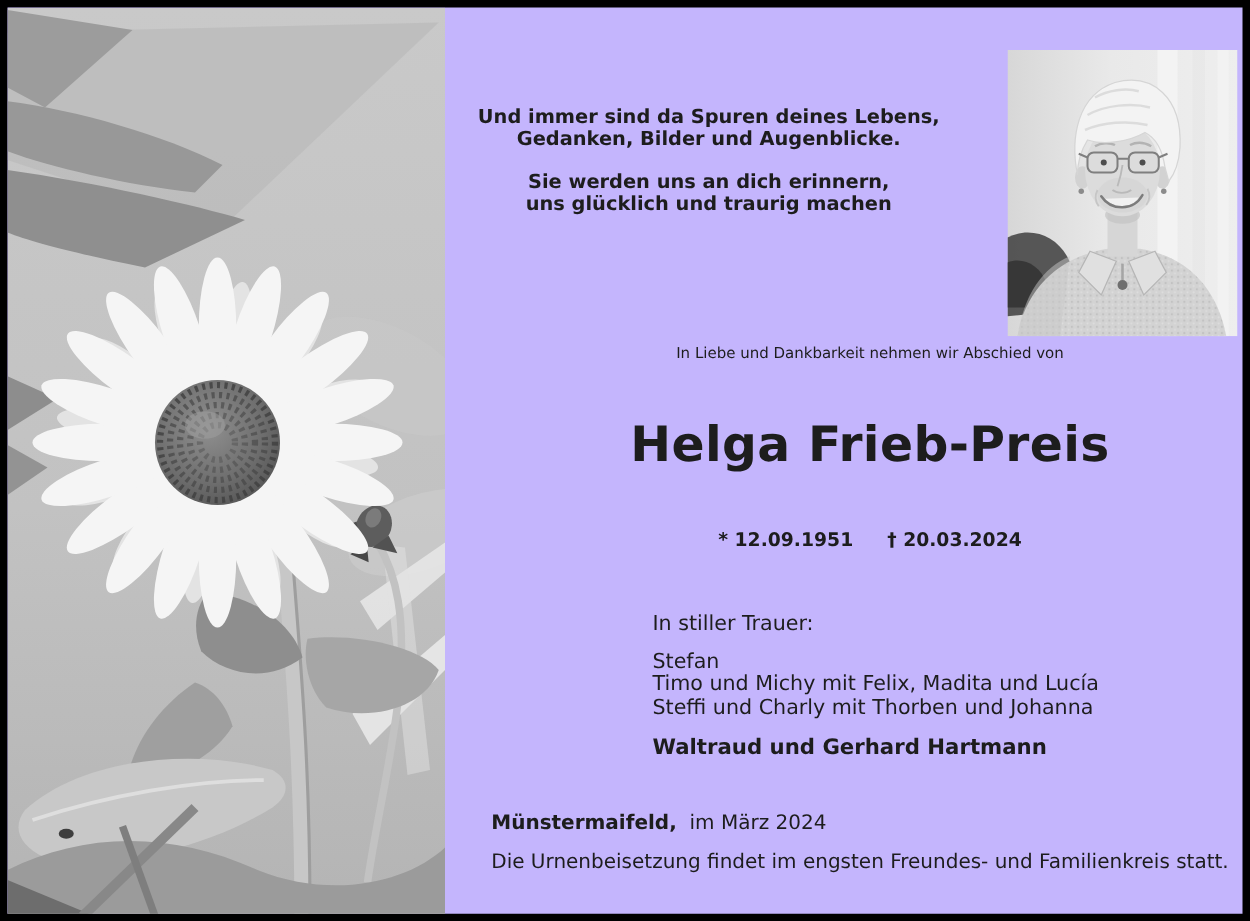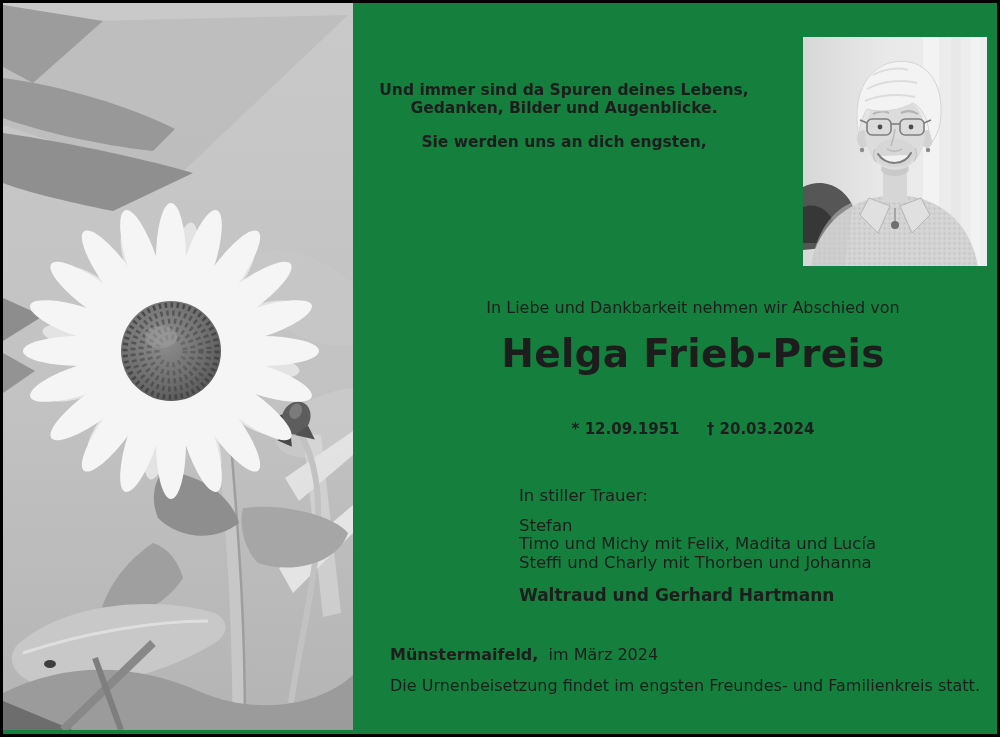--- a/index.html
+++ b/index.html
@@ -1,28 +1,28 @@
 <!DOCTYPE html>
 <html><head>
 <meta charset="utf-8">
 <style>
   html,body{margin:0;padding:0;background:#ffffff;}
   .page{
     position:relative;width:1000px;height:737px;box-sizing:border-box;
-    background:#15803d;border:3px solid #000000;overflow:hidden;
+    background:#c4b5fd;border:6px solid #000000;overflow:hidden;
     font-family:"DejaVu Sans","Liberation Sans",sans-serif;color:#1d1d1d;
   }
   .abs{position:absolute;}
   .photo-left{left:0;top:0;width:350px;height:727px;}
   .portrait{left:800px;top:34px;width:184px;height:229px;}
   .poem{left:355px;top:79px;width:412px;text-align:center;
         font-weight:bold;font-size:15.5px;line-height:17.5px;white-space:nowrap;}
   .poem .para2{margin-top:17px;}
   .announce{text-align:center;left:389px;width:602px;white-space:nowrap;}
-  .intro{top:295px;font-size:16px;line-height:19px;}
+  .intro{top:267px;font-size:12px;line-height:19px;}
   .name{top:332px;font-size:39px;font-weight:bold;line-height:38px;letter-spacing:0.3px;}
   .maiden{top:371px;font-size:23px;line-height:26px;}
   .dates{top:417px;font-size:15px;font-weight:bold;line-height:18px;}
   .dates .death{margin-left:22px;}
   .leftcol{left:516px;white-space:nowrap;}
   .trauer-label{top:483px;font-size:16.5px;line-height:19px;}
   .mourners{top:514px;font-size:16.5px;font-weight:normal;line-height:18.4px;}
   .mourners-extra{top:583px;font-size:17px;font-weight:bold;line-height:19px;}
   .footer-line{left:387px;white-space:nowrap;font-size:16px;line-height:19px;}
   .place-date{top:642px;}
@@ -203,21 +203,22 @@
       </g>
     </g>
   </svg>
 
   <div class="abs poem">
     <div class="para1">
       <div>Und immer sind da Spuren deines Lebens,</div>
       <div>Gedanken, Bilder und Augenblicke.</div>
     </div>
     <div class="para2">
-      <div>Sie werden uns an dich engsten,</div>
+      <div>Sie werden uns an dich erinnern,</div>
+      <div>uns glücklich und traurig machen</div>
     </div>
   </div>
 
   <div class="abs announce intro">In Liebe und Dankbarkeit nehmen wir Abschied von</div>
   <div class="abs announce name">Helga Frieb-Preis</div>
   <div class="abs announce dates">
     <span class="birth">* 12.09.1951</span>
     <span class="death">† 20.03.2024</span>
   </div>
 

